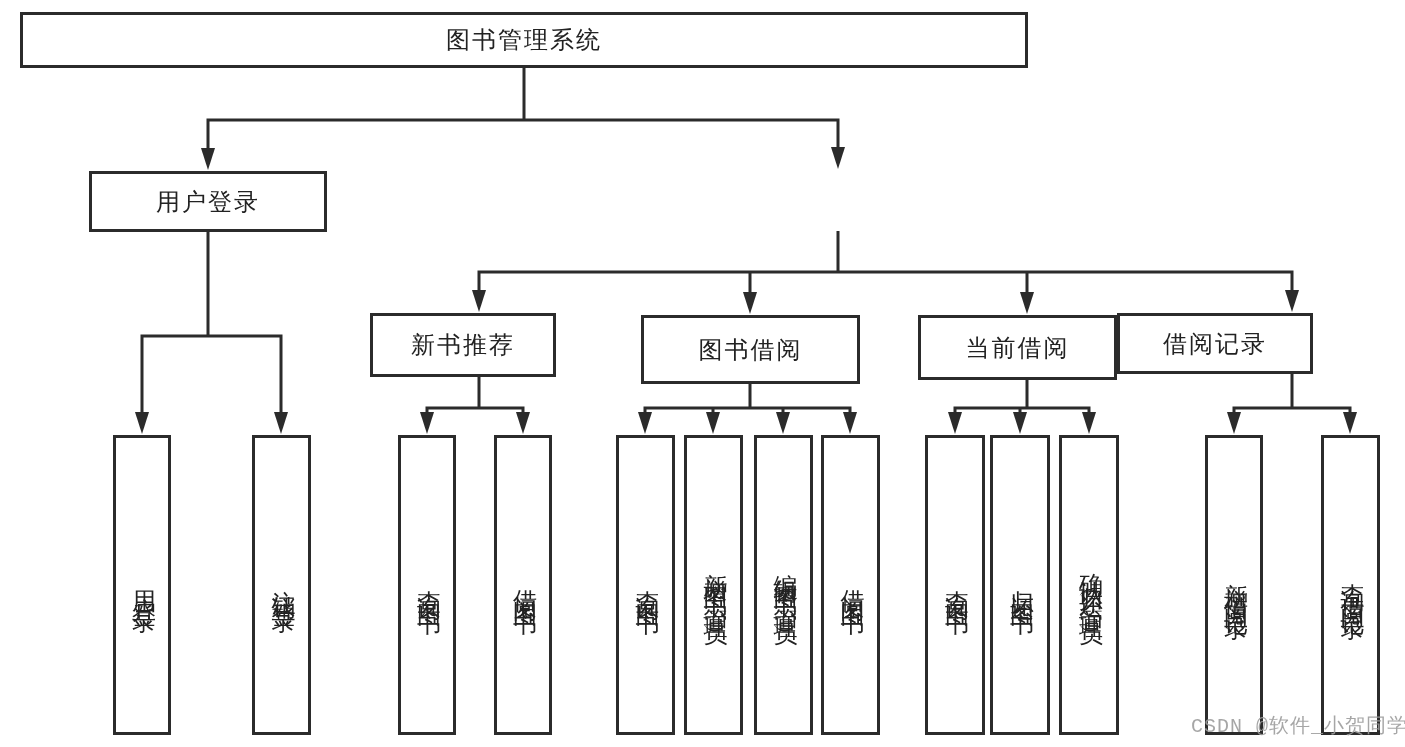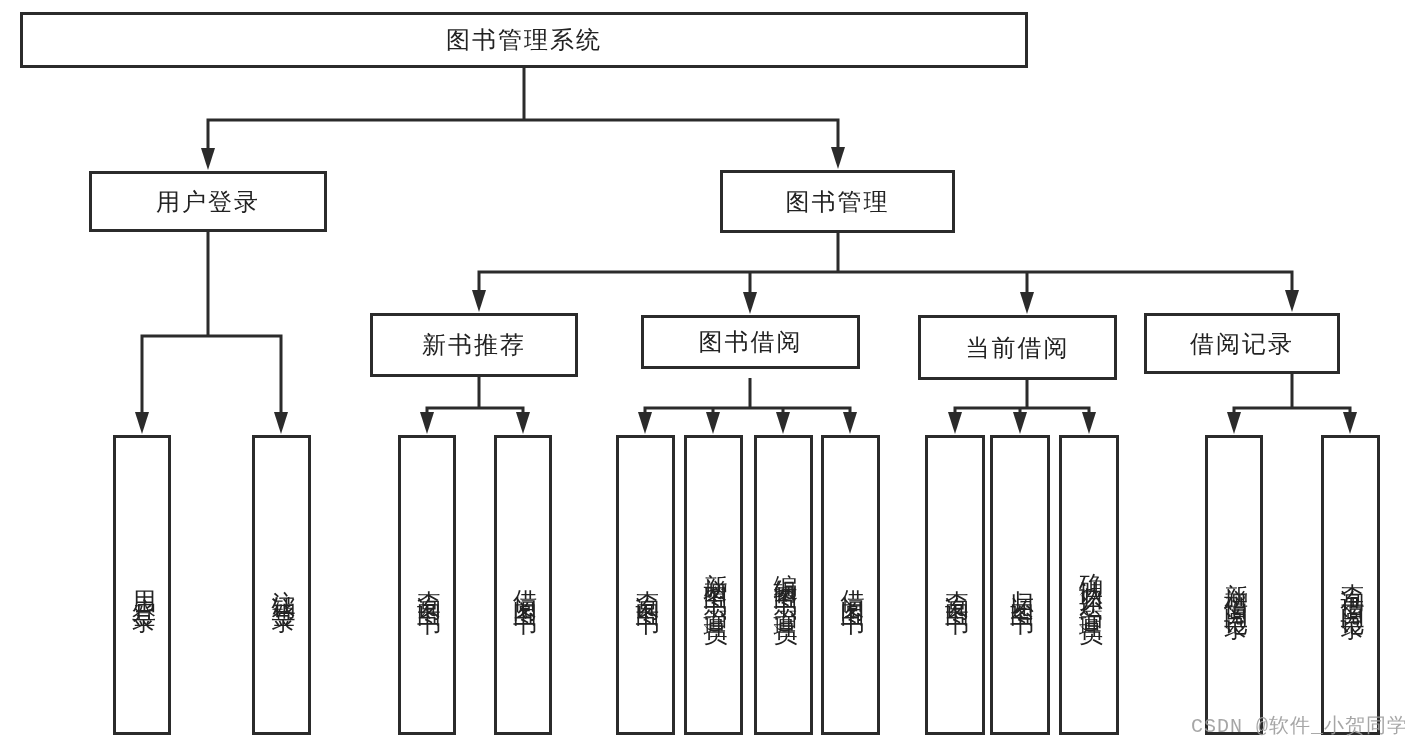--- a/index.html
+++ b/index.html
@@ -85,34 +85,31 @@
     </g>
   </svg>
 
   <div class="node hnode" style="left:12px;top:12px;width:1008px;height:56px">
     <span>图书管理系统</span>
   </div>
 
   <div class="node hnode" style="left:81px;top:171px;width:238px;height:61px">
     <span>用户登录</span>
   </div>
-  <div class="node hnode" style="left:712px;top:170px;width:235px;height:63px">
-    <span>图书管理</span>
-  </div>
 
-  <div class="node hnode" style="left:362px;top:313px;width:208px;height:64px">
+  <div class="node hnode" style="left:362px;top:313px;width:186px;height:64px">
     <span>新书推荐</span>
   </div>
-  <div class="node hnode" style="left:633px;top:315px;width:219px;height:54px">
+  <div class="node hnode" style="left:633px;top:315px;width:219px;height:69px">
     <span>图书借阅</span>
   </div>
   <div class="node hnode" style="left:910px;top:315px;width:199px;height:65px">
     <span>当前借阅</span>
   </div>
-  <div class="node hnode" style="left:1136px;top:313px;width:196px;height:61px">
+  <div class="node hnode" style="left:1109px;top:313px;width:196px;height:61px">
     <span>借阅记录</span>
   </div>
 
   <div class="node vnode" style="left:105px;width:58px">
     <span class="vtext">用户登录</span>
   </div>
   <div class="node vnode" style="left:244px;width:59px">
     <span class="vtext">注销登录</span>
   </div>
 

